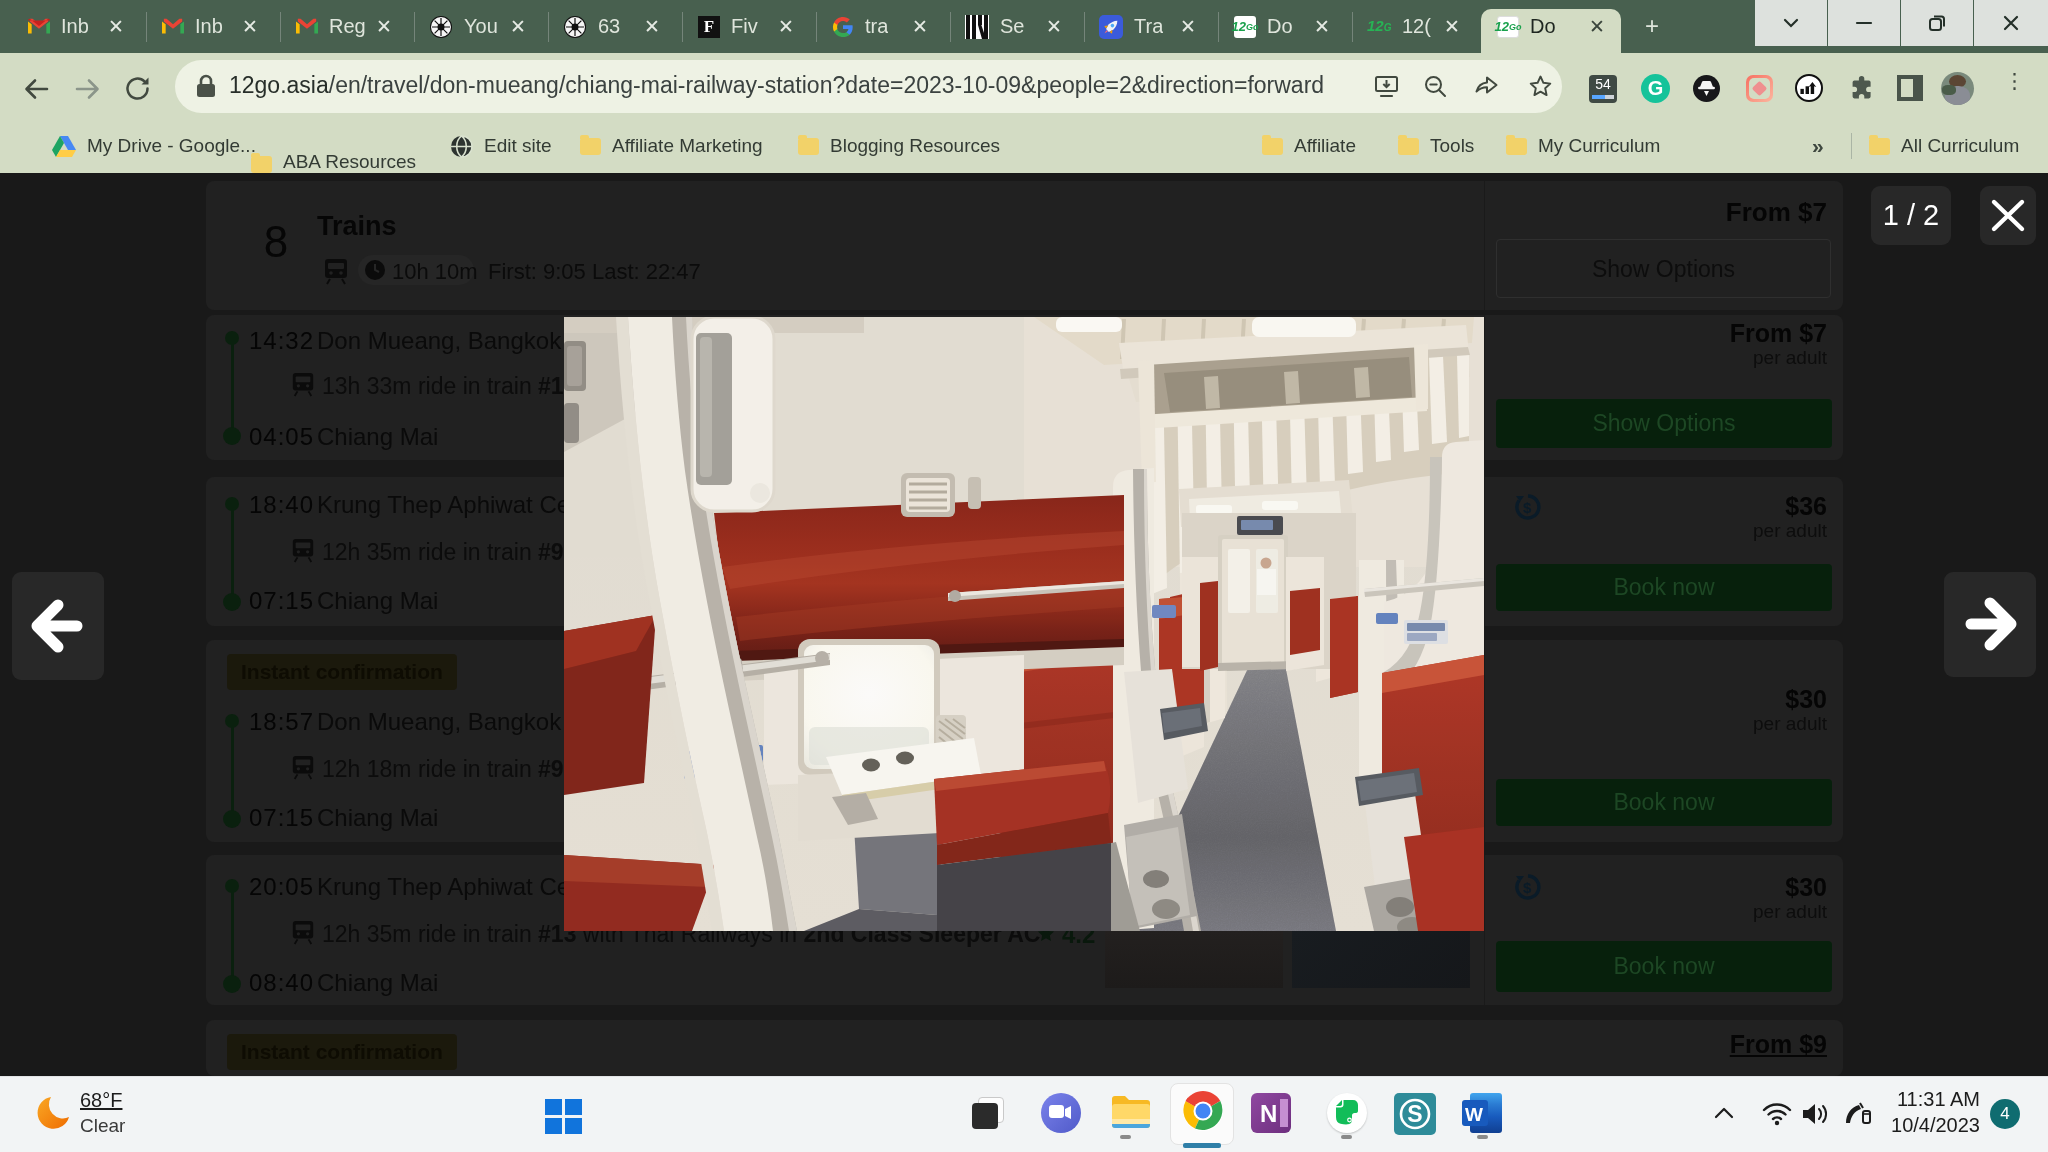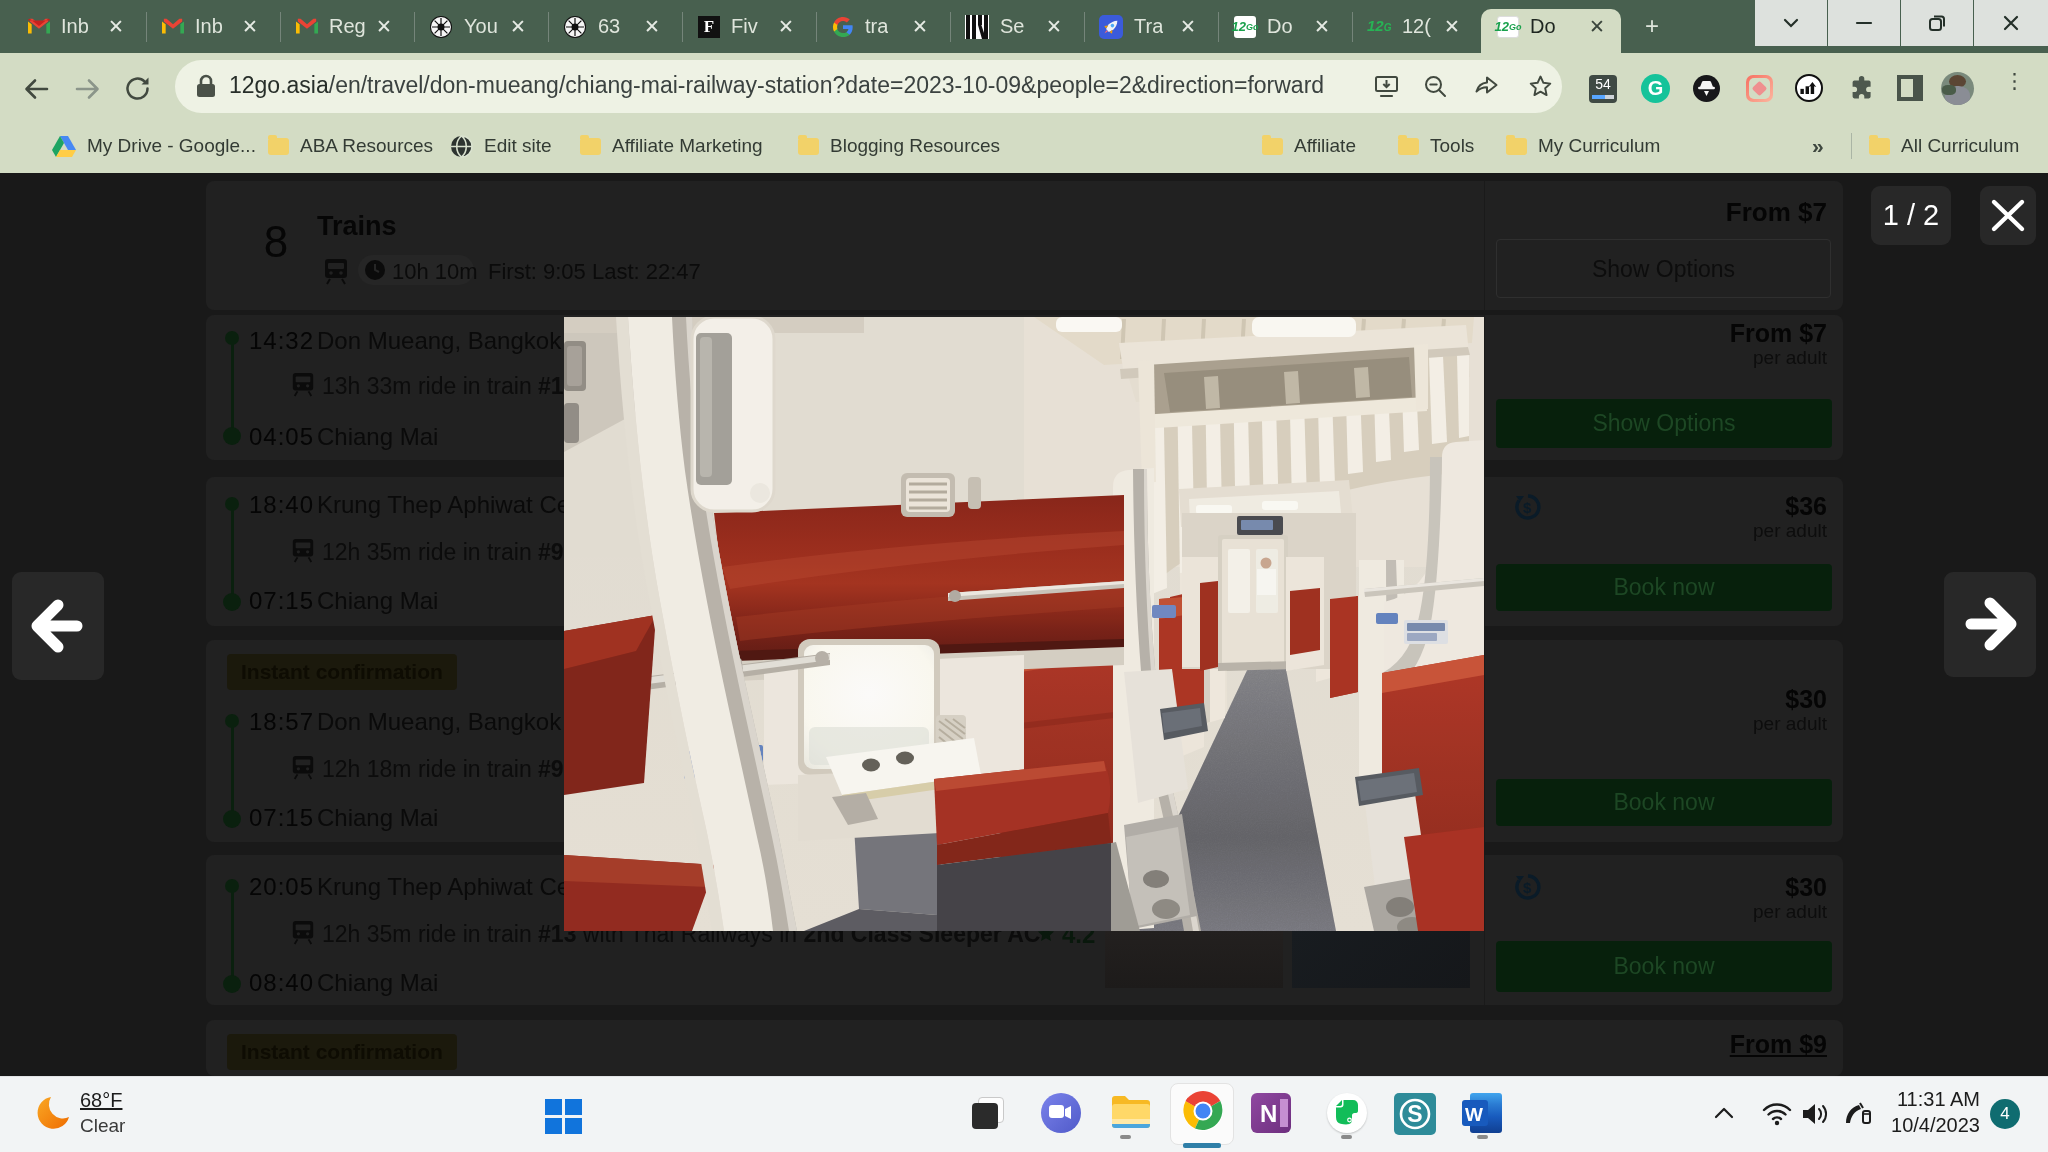--- a/index.html
+++ b/index.html
@@ -273,21 +273,21 @@
 
   <div id="bookmarks">
     <div class="bm" style="left:52px;">
         <svg width="24" height="22" viewBox="0 0 24 22">
           <path d="M8 1h8l8 14h-8z" fill="#4688f4"></path>
           <path d="M8 1L0 15l4 7 8-14z" fill="#1da462"></path>
           <path d="M4 22l4-7h16l-4 7z" fill="#ffcd46"></path>
         </svg>
         <span>My Drive - Google...</span>
       </div>
-    <div class="bm" style="left:268px;">
+    <div class="bm" style="left:251px;align-items:flex-end;">
         <div class="folder"></div>
         <span>ABA Resources</span>
       </div>
     <div class="bm" style="left:450px;">
         <svg width="23" height="23" viewBox="0 0 24 24">
           <circle cx="12" cy="12" r="11" fill="#2d3430"></circle>
           <path d="M12 1a11 11 0 0 1 0 22M1 12h22M12 1c-3.5 2.8-5 6.5-5 11s1.5 8.2 5 11c3.5-2.8 5-6.5 5-11s-1.5-8.2-5-11z" stroke="#dae3d0" stroke-width="1.6" fill="none"></path>
         </svg>
         <span>Edit site</span>
       </div>

